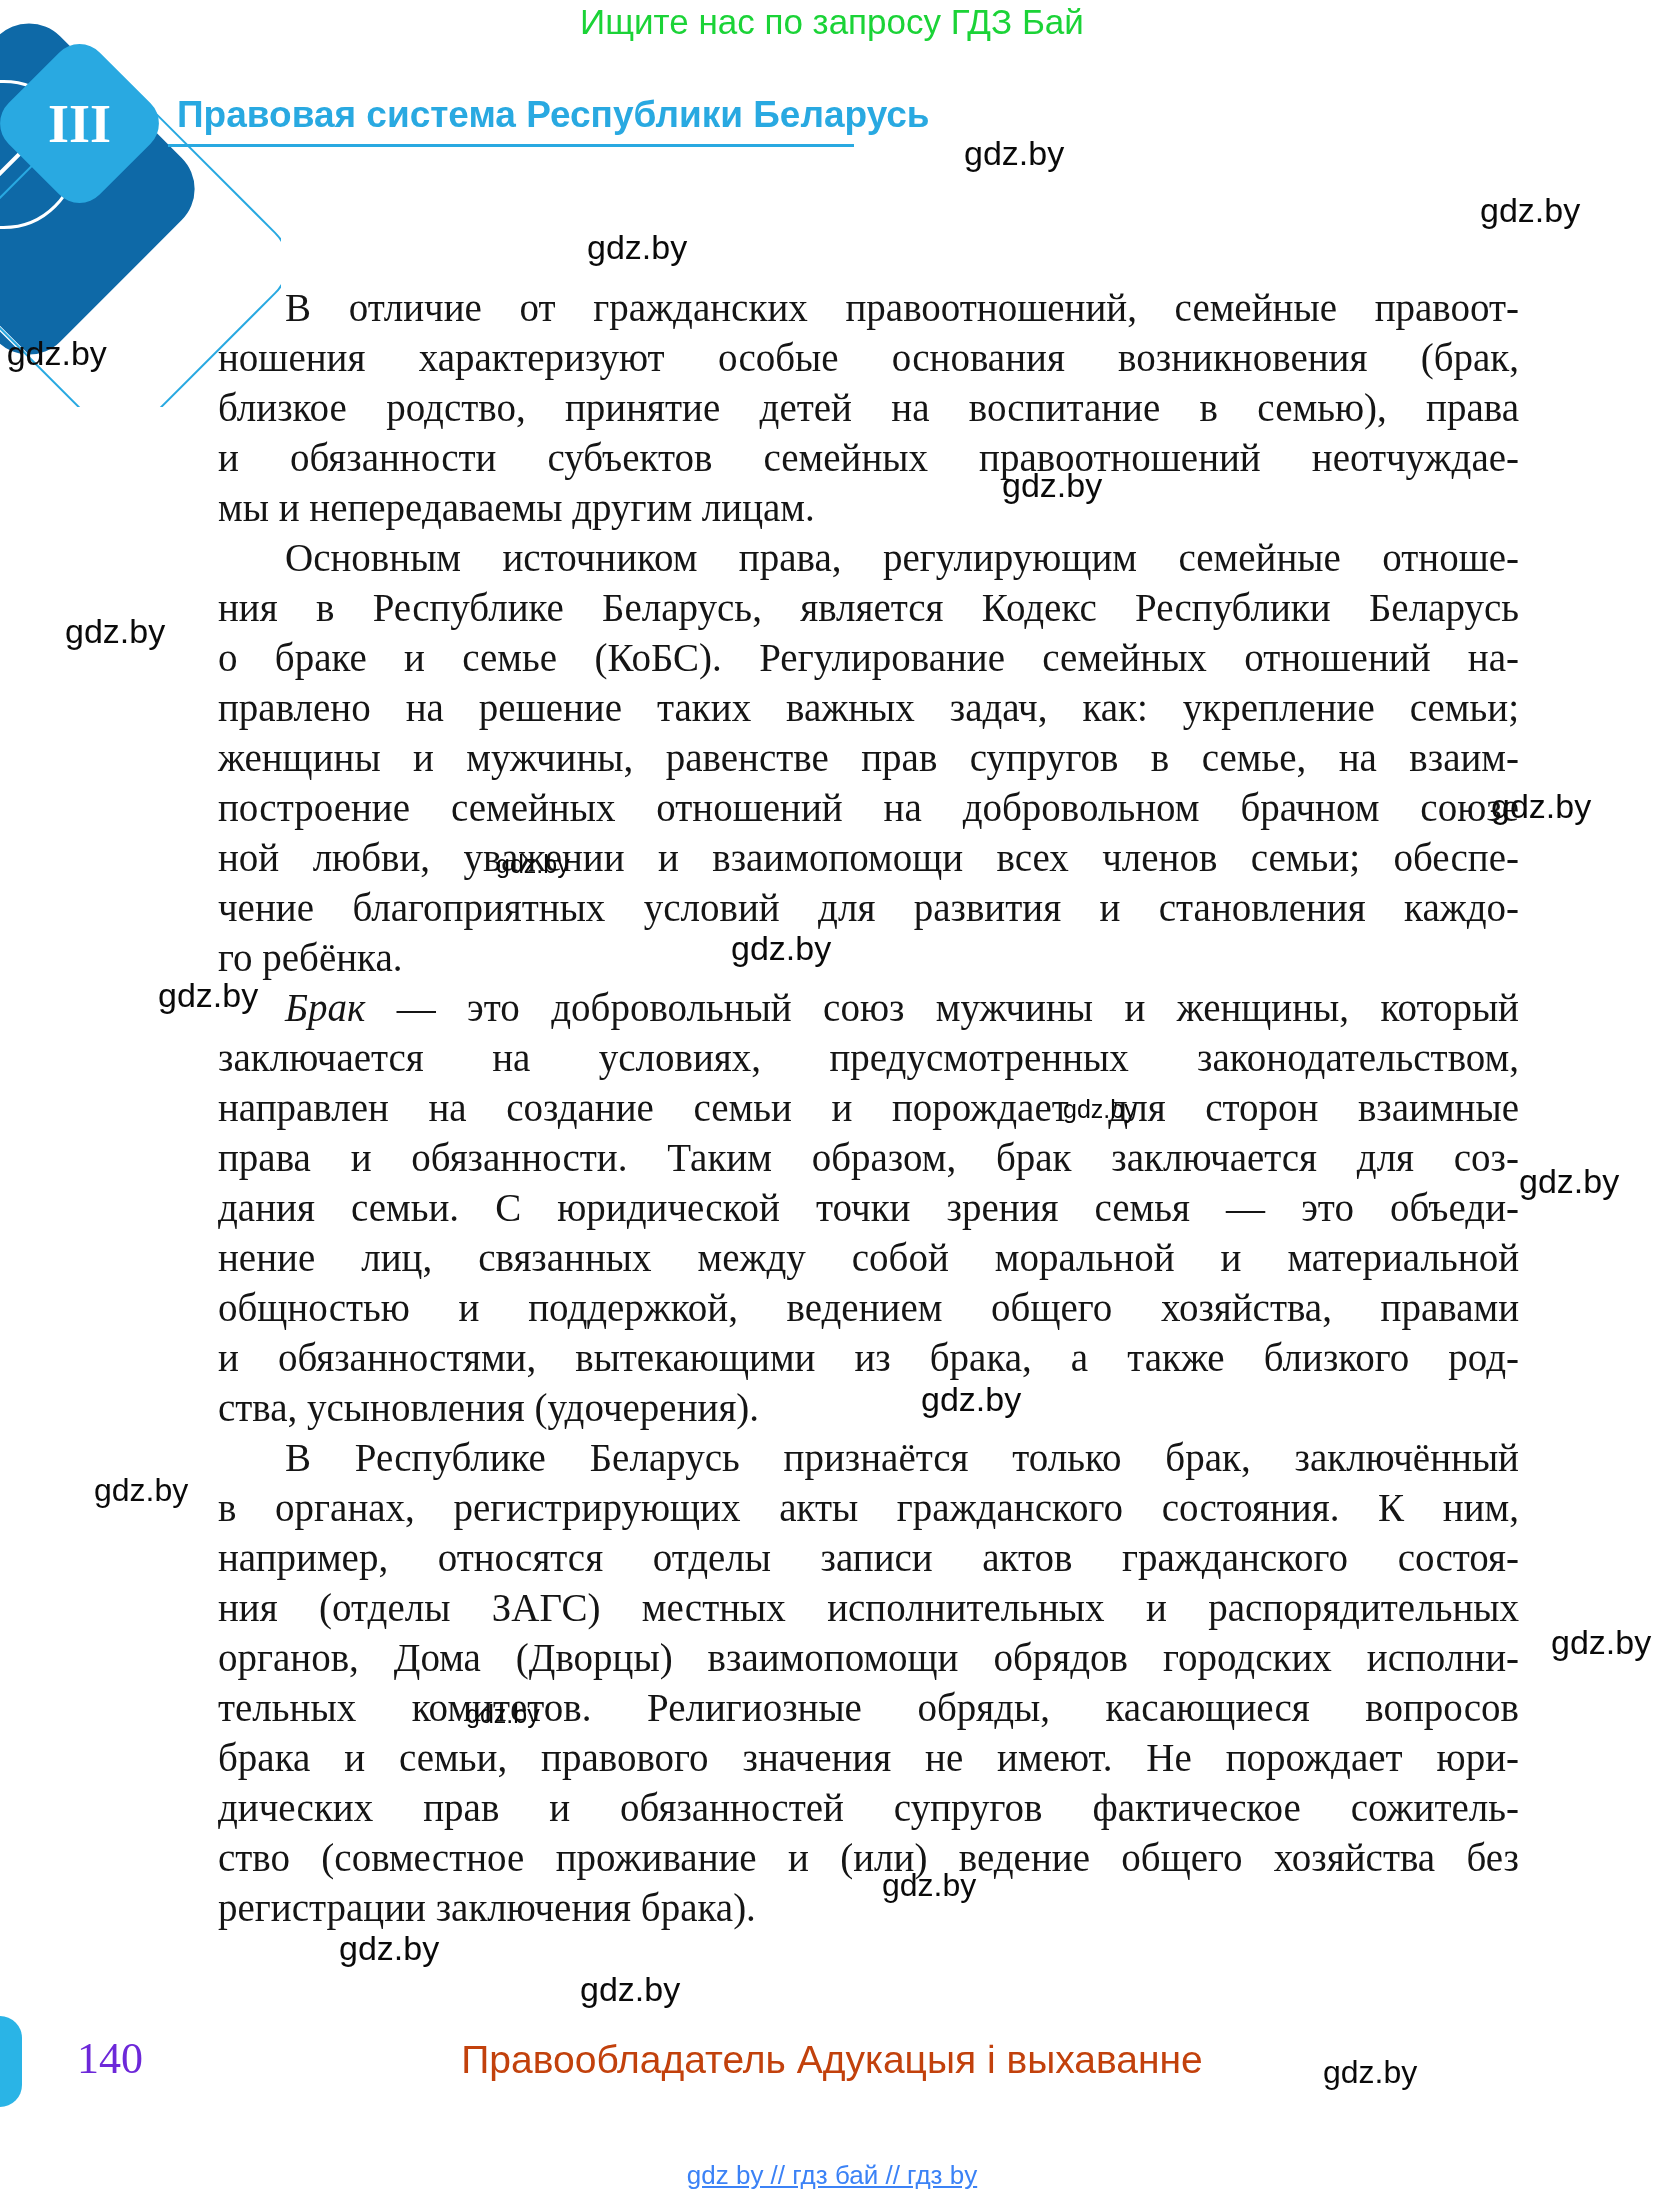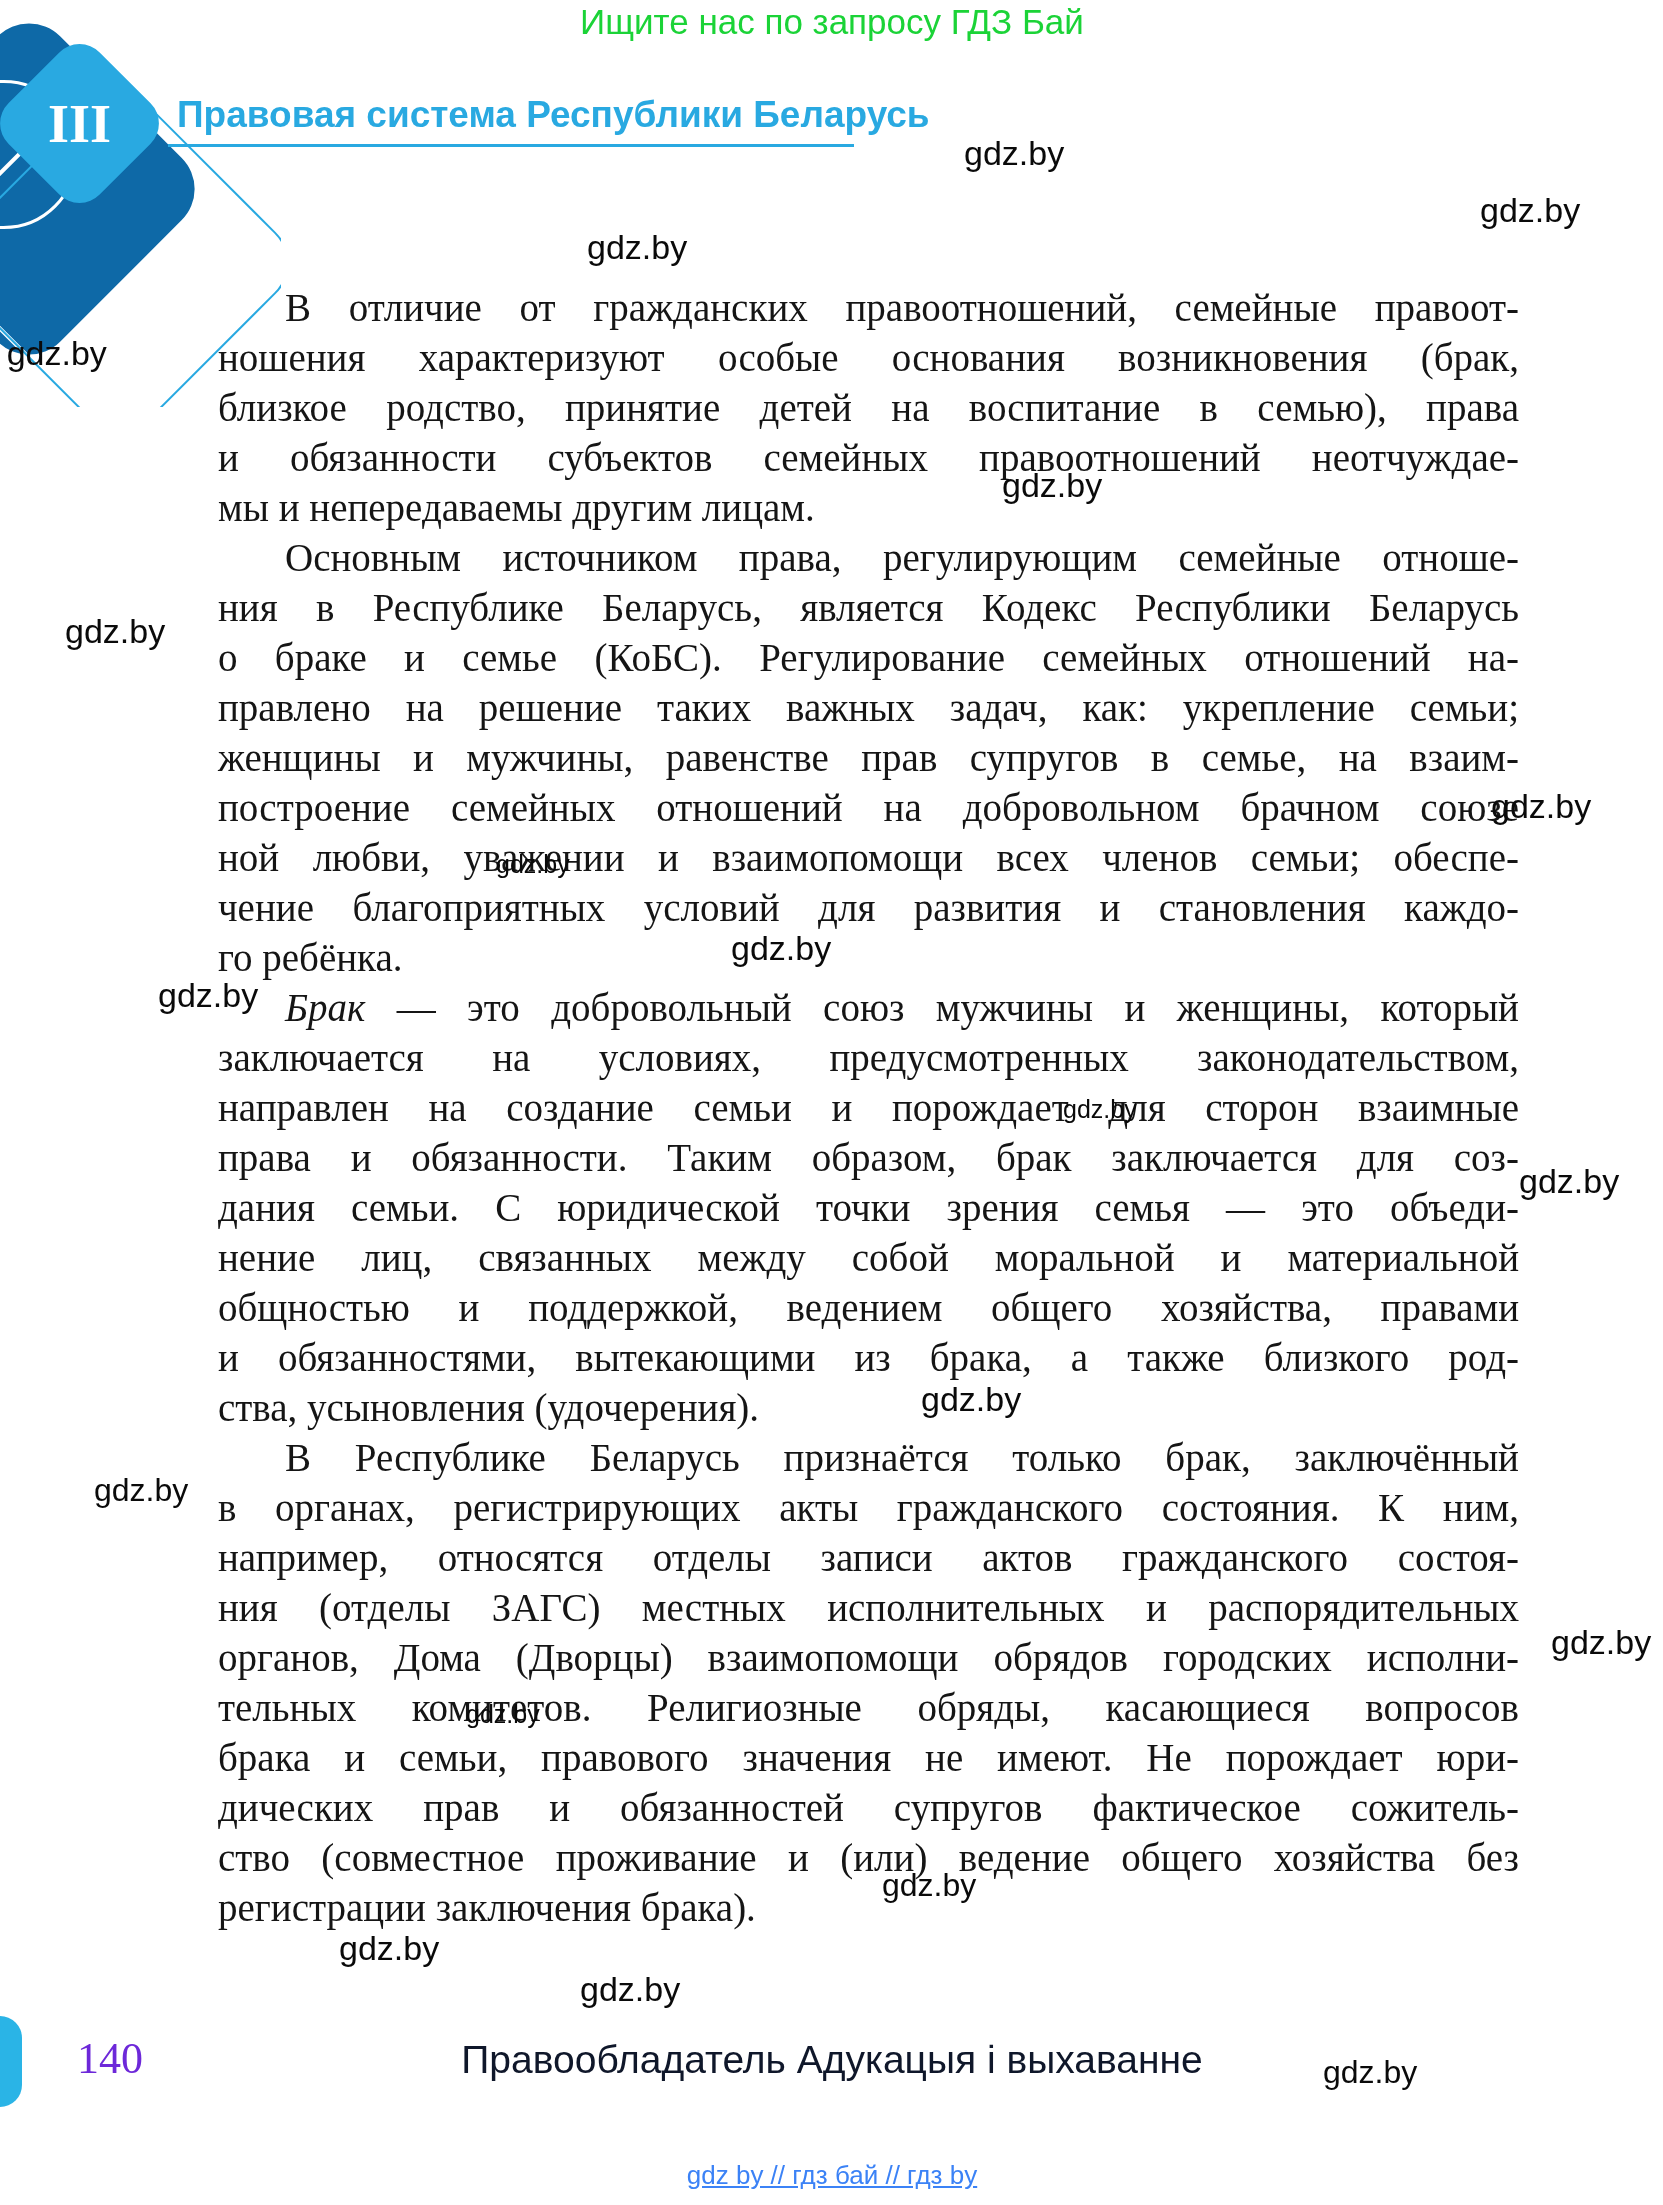--- a/index.html
+++ b/index.html
@@ -39,21 +39,21 @@
   .tl-indent{padding-left:67px;}
 
   
   .wm{position:absolute;font-family:"Liberation Sans",sans-serif;color:#0a0a0a;white-space:nowrap;}
 
   
   .f-blob{position:absolute;left:0;top:2016px;width:22px;height:91px;
     background:#2ab4e6;border-radius:0 22px 22px 0;}
   .page-number{position:absolute;left:77px;top:2033px;font-size:44px;color:#6d28d9;}
   .copyright{position:absolute;left:50%;transform:translateX(-50%);top:2038px;
-    font-family:"Liberation Sans",sans-serif;font-size:39px;color:#0f172a;white-space:nowrap;}
+    font-family:"Liberation Sans",sans-serif;font-size:39px;color:#c2410c;white-space:nowrap;}
   .wm-footer{position:absolute;left:1323px;top:2054px;
     font-family:"Liberation Sans",sans-serif;font-size:32px;color:#0a0a0a;}
   .footer-links{position:absolute;left:50%;transform:translateX(-50%);top:2160px;
     font-family:"Liberation Sans",sans-serif;font-size:26px;color:#3b82f6;white-space:nowrap;text-decoration:underline;}
 </style>
 </head>
 <body>
 
 <div class="top-banner">Ищите нас по запросу ГДЗ Бай</div>
 

